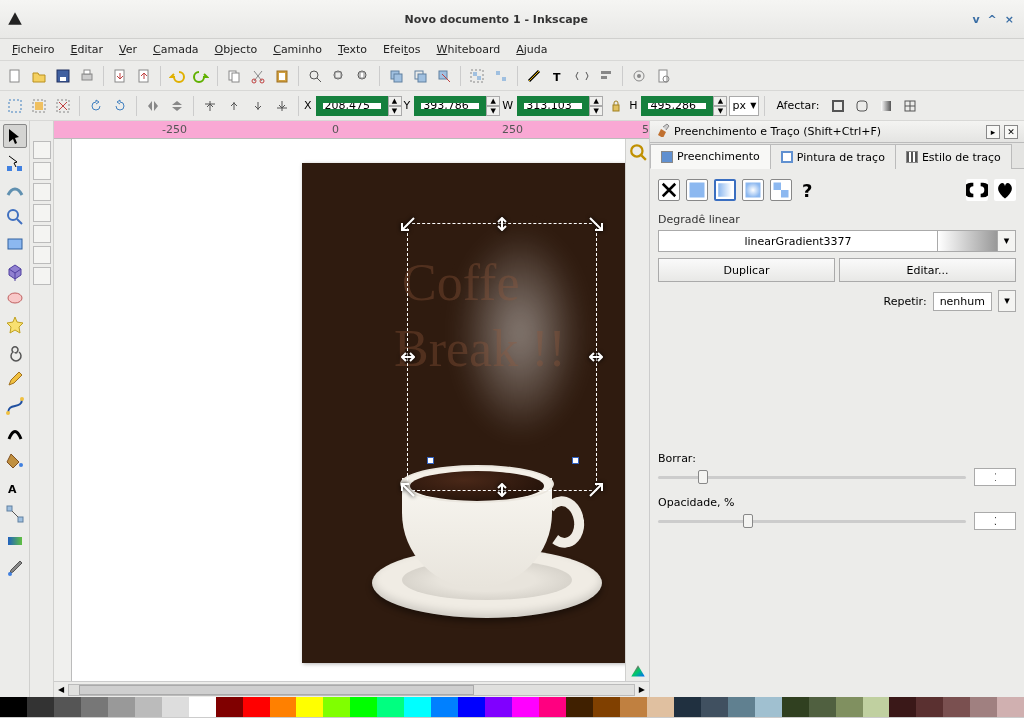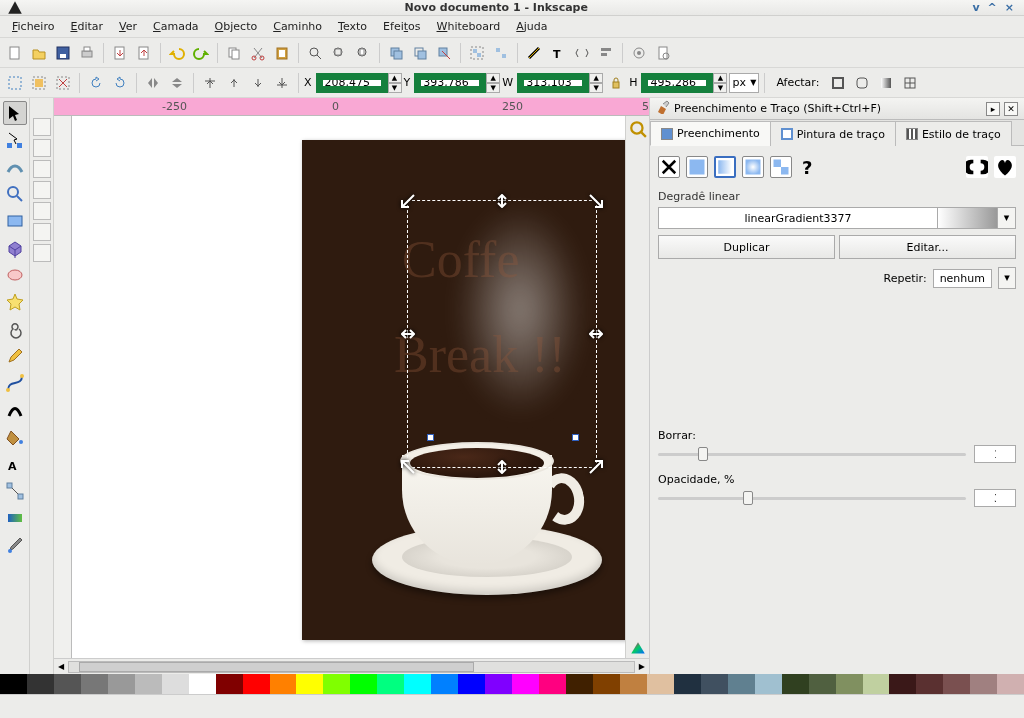--- a/index.html
+++ b/index.html
@@ -1,19 +1,19 @@
 <!DOCTYPE html>
 <html><head>
 <meta charset="utf-8">
 <style>
 * { margin:0; padding:0; box-sizing:border-box; font-family: "DejaVu Sans", Arial, sans-serif; font-size:11px; user-select:none; }
 body { background:#ececea; width:1024px; height:718px; overflow:hidden; position:relative; }
 
 
-.titlebar { height:16px; background:linear-gradient(#f5f5f3,#e8e8e6); display:flex; align-items:center; border-bottom:1px solid #d0d0ce; }
+.titlebar { height:39px; background:linear-gradient(#f5f5f3,#e8e8e6); display:flex; align-items:center; border-bottom:1px solid #d0d0ce; }
 .titlebar .logo { width:18px; height:18px; margin:0 6px; display:inline-flex; align-items:center; justify-content:center; }
 .titlebar .title { flex:1; text-align:center; font-weight:bold; color:#333; }
 .titlebar .winbtns { display:flex; gap:8px; padding:0 10px; }
 .titlebar .winbtns span { font-weight:bold; color:#3a6ea5; cursor:pointer; }
 
 
 .menubar { height:22px; background:#ececea; display:flex; align-items:center; padding:0 4px; border-bottom:1px solid #d8d8d6; }
 .menubar .item { padding:2px 8px; color:#222; cursor:pointer; }
 .menubar .item u { text-decoration:underline; }
 
@@ -46,21 +46,21 @@
 .canvaswrap { flex:1; display:flex; flex-direction:column; position:relative; }
 .ruler-h { height:18px; background:#f9a8d4; border-bottom:1px solid #bbb; position:relative; font-size:8px; color:#555; overflow:hidden; }
 .ruler-h .ticklabel { position:absolute; top:2px; }
 .ruler-v { width:18px; background:#f0f0ee; border-right:1px solid #bbb; position:relative; }
 .canvasrow { flex:1; display:flex; position:relative; }
 .canvas { flex:1; background:#fff; position:relative; overflow:hidden; }
 
 
 .art { position:absolute; left:230px; top:24px; width:375px; height:500px; background:#2f1b0f; box-shadow:1px 1px 4px rgba(0,0,0,.3); }
 .art .text1 { position:absolute; left:100px; top:90px; font-size:52px; font-family:Georgia,serif; color:rgba(145,90,60,.35); }
-.art .text2 { position:absolute; left:92px; top:185px; font-size:52px; font-family:Georgia,serif; color:rgba(145,90,60,.35); }
+.art .text2 { position:absolute; left:92px; top:156px; font-size:52px; font-family:Georgia,serif; color:rgba(145,90,60,.35); }
 .steam { position:absolute; left:110px; top:30px; width:180px; height:280px; background:radial-gradient(ellipse 90px 150px at 60% 50%, rgba(255,255,255,.45), rgba(255,255,255,0) 70%); filter:blur(12px); }
 .saucer { position:absolute; left:70px; bottom:45px; width:230px; height:70px; background:#f0ece4; border-radius:50%; box-shadow:inset 0 -4px 8px rgba(0,0,0,.15), 0 4px 6px rgba(0,0,0,.4); }
 .saucer::after { content:""; position:absolute; left:30px; top:12px; width:170px; height:40px; border-radius:50%; background:radial-gradient(ellipse,#e8e4dc 40%,#d8d4cc 70%); }
 .cup { position:absolute; left:100px; bottom:75px; width:170px; height:120px; }
 .cupbody { position:absolute; left:0; top:10px; width:150px; height:110px; background:linear-gradient(#f8f6f0,#e8e4dc); border-radius:0 0 75px 75px; }
 .cuprim { position:absolute; left:-2px; top:-3px; width:154px; height:38px; background:#f4f0e8; border-radius:50%; border:2px solid #eae6de; }
 .coffee { position:absolute; left:8px; top:4px; width:134px; height:30px; background:radial-gradient(ellipse at 40% 30%, #4a2818, #1a0d06); border-radius:50%; }
 .handle { position:absolute; right:-12px; top:28px; width:42px; height:52px; border:10px solid #f0ece4; border-radius:50%; border-left-color:transparent; transform:rotate(-10deg); }
 
 

